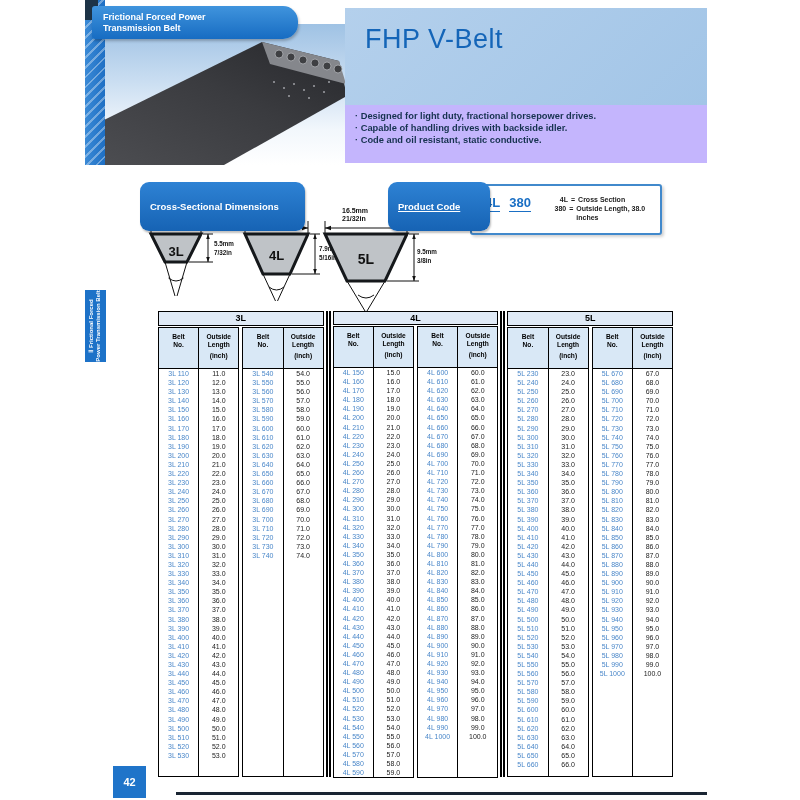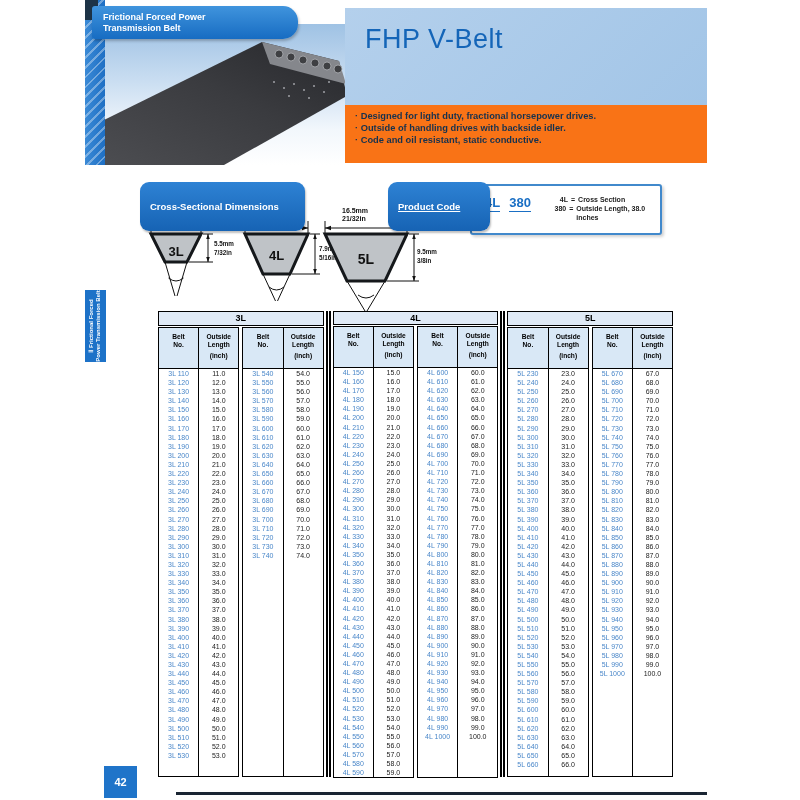--- a/index.html
+++ b/index.html
@@ -23,21 +23,21 @@
   
   .photo{position:absolute;left:104px;top:24px;width:241px;height:141px;
     background:linear-gradient(180deg,#9fc2e4 0%,#c9ddf1 40%,#f2f7fc 75%,#ffffff 100%);}
 
   
   .title-band{position:absolute;left:345px;top:8px;width:362px;height:97px;
     background:linear-gradient(135deg,#b4d0ec,#a2c5e7);}
   .page-title{position:absolute;left:20px;top:16px;font-size:27px;font-weight:normal;
     color:#1465b8;letter-spacing:.5px;}
   .bullet-panel{position:absolute;left:345px;top:105px;width:362px;height:58px;
-    background:#f97316;padding:5px 10px;box-sizing:border-box;}
+    background:#c4b5fd;padding:5px 10px;box-sizing:border-box;}
   .bullet{font-size:9.3px;line-height:12.2px;font-weight:bold;color:#16324f;}
   .bullet::before{content:"\00B7  ";}
 
   
   .pill{position:absolute;height:17px;background:linear-gradient(180deg,#2e82d4,#1663b4);
     border-radius:9px;color:#fff;font-size:9.5px;font-weight:bold;line-height:17px;
     padding:16px 10px;box-shadow:1px 2px 2px rgba(0,0,0,.25);z-index:6;white-space:nowrap;}
   .pill-cross{left:140px;top:182px;width:145px;}
   .pill-pcode{left:388px;top:182px;width:82px;text-decoration:underline;}
 
@@ -84,21 +84,21 @@
   .bh-cell .unit{margin-top:3px;font-weight:bold;}
   .bbody{display:flex;flex:1;}
   .colA{width:50%;border-right:1px solid #000;}
   .colB{width:50%;}
   .trow{height:9.1px;line-height:9.2px;font-size:7px;text-align:center;white-space:nowrap;}
   .colA .trow{color:#4a87c9;}
   .colB .trow{color:#222;}
   .gsep{width:1px;border-left:2px solid #000;border-right:2px solid #000;margin:0 2px;}
 
   
-  .page-num{position:absolute;left:104px;top:766px;width:33px;height:32px;background:#1f74c9;
+  .page-num{position:absolute;left:113px;top:766px;width:33px;height:32px;background:#1f74c9;
     color:#fff;font-size:11px;font-weight:bold;text-align:center;line-height:32px;}
   .bottom-line{position:absolute;left:176px;top:792px;width:531px;height:3px;background:#1a2533;}
 </style>
 </head>
 <body>
 
 <div id="page">
 
   <div class="photo">
     <svg width="241" height="141" viewBox="0 0 241 141">
@@ -138,21 +138,21 @@
   <div class="header-badge">
     <div>Frictional Forced Power</div>
     <div>Transmission Belt</div>
   </div>
 
   <div class="title-band">
     <div class="page-title">FHP V-Belt</div>
   </div>
   <div class="bullet-panel">
       <div class="bullet">Designed for light duty, fractional horsepower drives.</div>
-      <div class="bullet">Outside of handling drives with backside idler.</div>
+      <div class="bullet">Capable of handling drives with backside idler.</div>
       <div class="bullet">Code and oil resistant, static conductive.</div>
     </div>
 
   <div class="pill pill-cross">Cross-Sectional Dimensions</div>
 
   <svg class="diag" style="left:137px" width="100" height="110" viewBox="0 0 100 110">
     <text class="dim" x="15" y="12">9.5mm</text>
     <text class="dim" x="17" y="20">3/8in</text>
     <line x1="14" y1="27" x2="64" y2="27"></line>
       <line x1="14" y1="20" x2="14" y2="33"></line>

